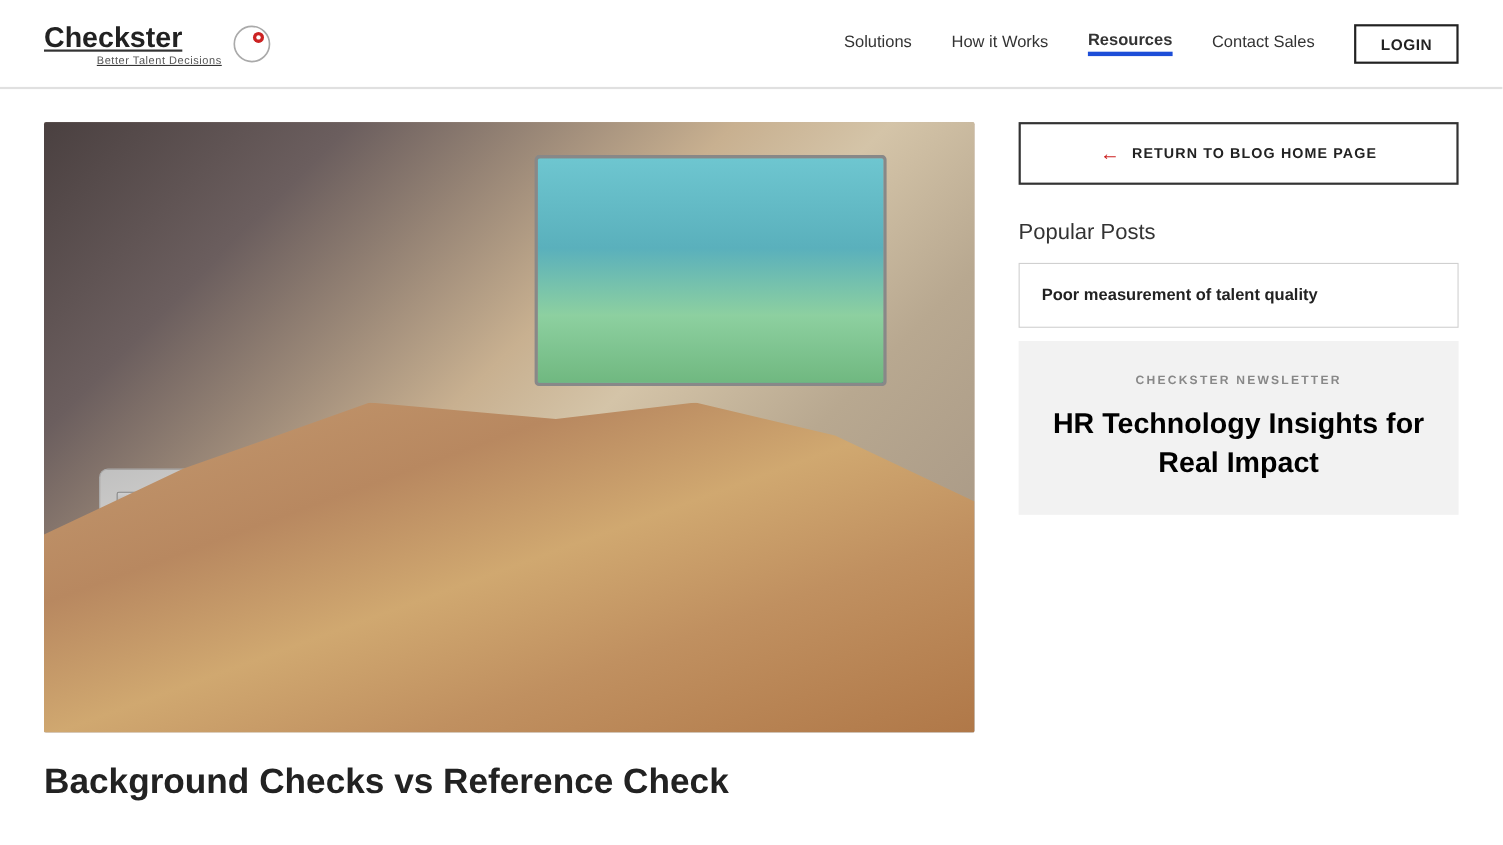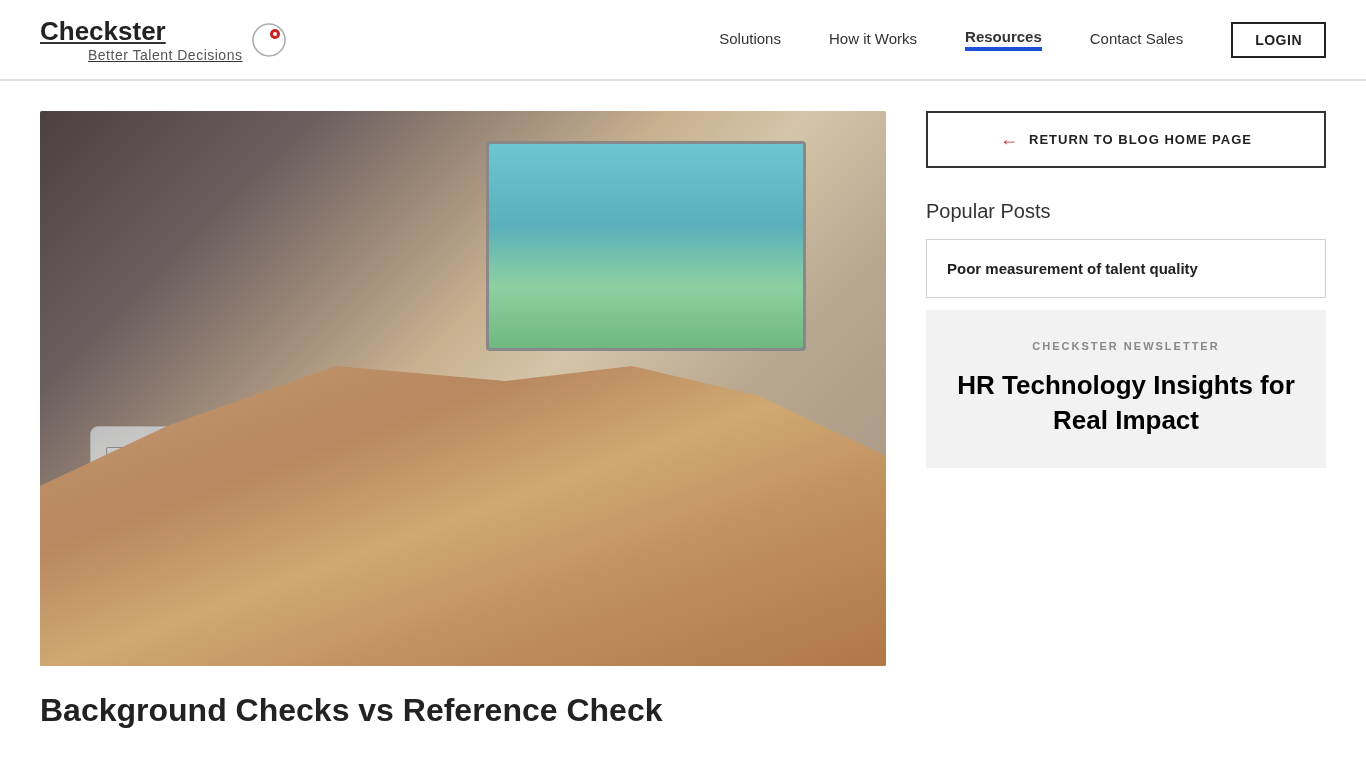--- a/index.html
+++ b/index.html
@@ -25,30 +25,30 @@
       display: flex;
       flex-direction: column;
     }
     .logo-name {
       font-size: 26px;
       font-weight: 700;
       color: #222;
       font-family: Arial, sans-serif;
     }
     .logo-tagline {
-      font-size: 14px;
+      font-size: 10px;
       color: #555;
       font-family: Arial, sans-serif;
       letter-spacing: 0.5px;
       padding-left: 48px;
     }
     .nav {
       display: flex;
       align-items: center;
-      gap: 48px;
+      gap: 36px;
     }
     .nav-item {
       font-size: 15px;
       color: #333;
       font-family: Arial, sans-serif;
       cursor: pointer;
       text-decoration: none;
       padding-bottom: 2px;
     }
     .nav-item.active {

